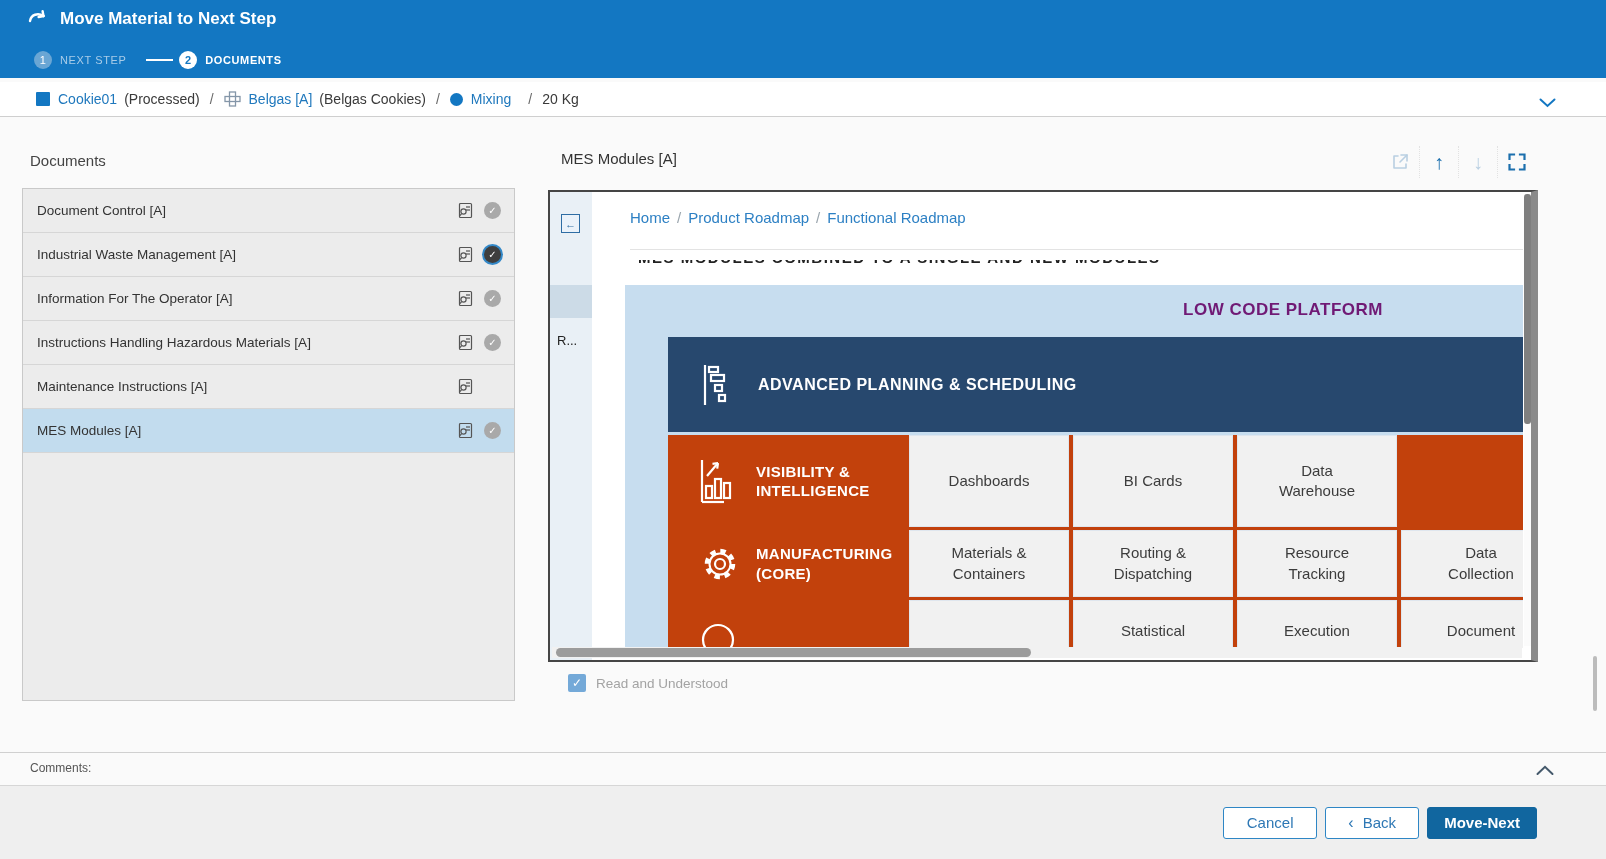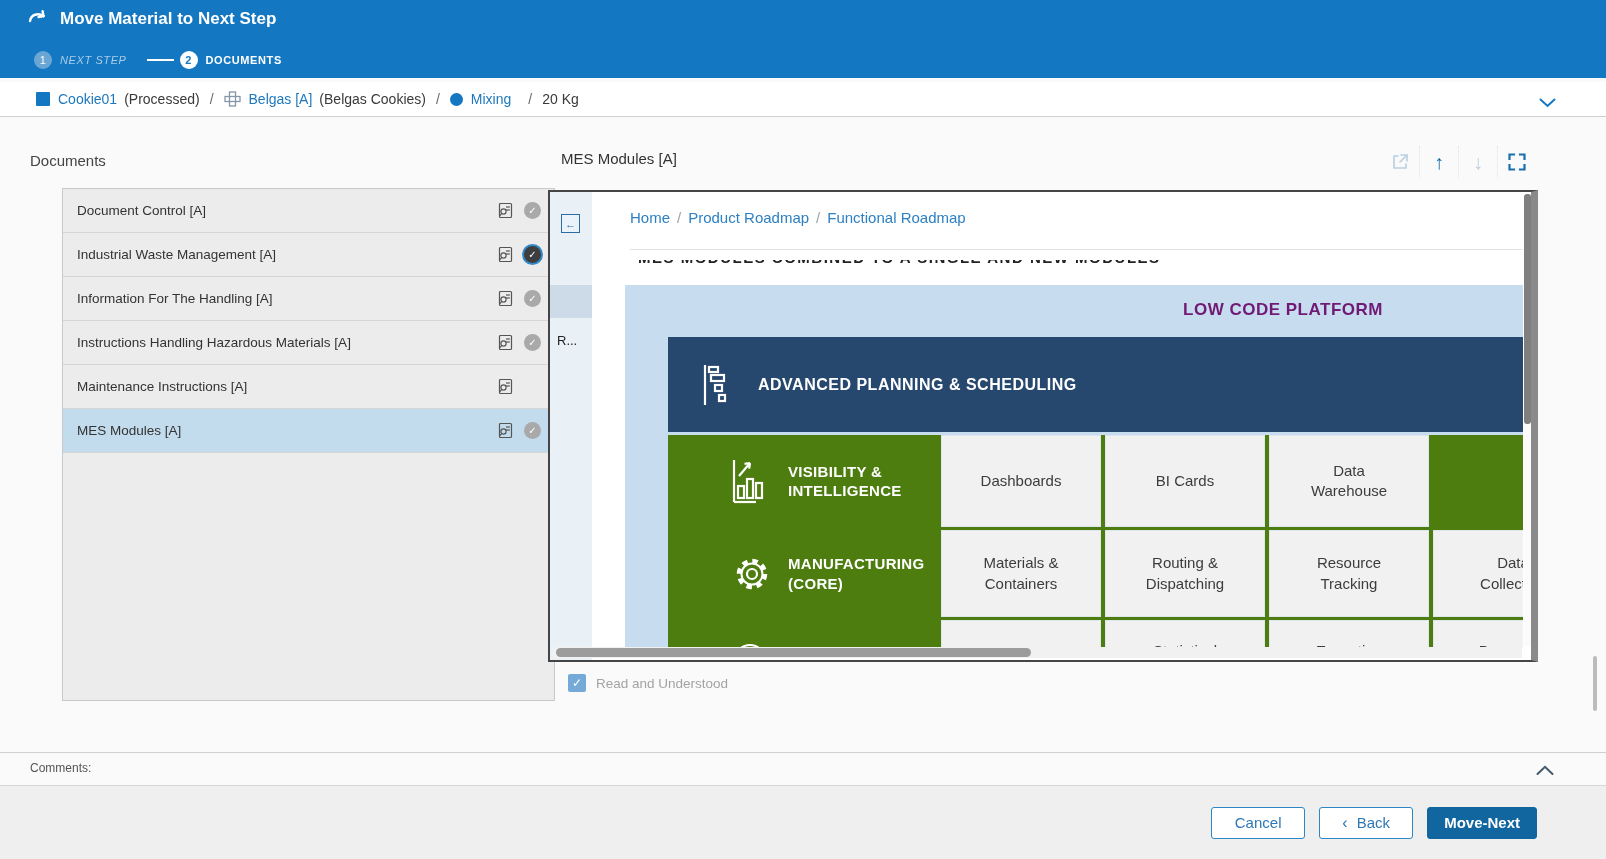--- a/index.html
+++ b/index.html
@@ -5,38 +5,38 @@
   * { margin:0; padding:0; box-sizing:border-box; }
   body { font-family:"Liberation Sans", sans-serif; background:#fff; }
   .screen { position:relative; width:1606px; height:859px; background:#fafafa; overflow:hidden; }
 
   
   .app-header { position:absolute; top:0; left:0; right:0; height:78px; background:#1377c2; color:#fff; }
   .app-title-row { position:absolute; top:8px; left:28px; display:flex; align-items:center; gap:11px; font-size:17px; font-weight:600; }
   .steps-row { position:absolute; top:51px; left:34px; display:flex; align-items:center; font-size:11px; letter-spacing:.6px; }
   .step-circle { width:18px; height:18px; border-radius:50%; display:flex; align-items:center; justify-content:center; font-size:11px; flex:none; }
   .step-done .step-circle { background:#6aa6d4; color:#fff; }
-  .step-done .step-label { color:#a9cce8; margin-left:8px;font-style:italic; }
+  .step-done .step-label { color:#a9cce8; margin-left:8px; }
   .step-active .step-circle { background:#fff; color:#1377c2; font-weight:bold; }
   .step-active .step-label { color:#fff; font-weight:600; margin-left:8px; }
   .step { display:flex; align-items:center; }
   .step-connector { width:27px; height:2px; background:#fff; margin:0 6px 0 20px; }
 
   
   .context-bar { position:absolute; top:82px; left:0; right:0; height:35px; background:#fff; border-bottom:1px solid #cfcfcf; display:flex; align-items:center; padding-left:36px; font-size:14px; color:#3a3a3a; }
   .ctx-link { color:#1f78bd; margin:0 7px 0 8px; cursor:pointer; }
   .ctx-sub { color:#3a3a3a; }
   .ctx-slash { color:#6a6a6a; margin:0 10px; }
   .sq-icon { width:14px; height:14px; background:#1377c2; border-radius:1px; }
   .dot-icon { width:13px; height:13px; background:#1377c2; border-radius:50%; }
   .ctx-chevron { position:absolute; right:50px; top:13px; cursor:pointer; }
 
   
   .docs-title { position:absolute; left:30px; top:152px; font-size:15px; color:#444; }
-  .doc-list { position:absolute; left:22px; top:188px; width:493px; height:513px; background:#ececec; border:1px solid #c9c9c9;margin-left:40px; }
+  .doc-list { position:absolute; left:22px; top:188px; width:493px; height:513px; background:#ececec; border:1px solid #c9c9c9; }
   .doc-row { height:44px; border-bottom:1px solid #d6d6d6; display:flex; align-items:center; padding:0 13px 0 14px; font-size:13.5px; color:#333; cursor:pointer; }
   .doc-row.selected { background:#c2dcee; }
   .doc-label { flex:1; padding-right:8px; }
   .preview-icon { margin-right:10px; display:flex; flex:none; }
   .check-badge { width:17px; height:17px; border-radius:50%; display:flex; align-items:center; justify-content:center; color:#fff; font-size:10px; flex:none; }
   .status-unread { background:#a9a9a9; }
   .status-read { background:#3e3e3e; box-shadow:0 0 0 2px #3388c8; }
   .status-none { visibility:hidden; }
 
   
@@ -60,24 +60,24 @@
   .doc-bc-sep { color:#9aa5ad; padding:0 7px; }
   .doc-divider { position:absolute; top:57px; left:38px; right:8px; height:1px; background:#e3e3e3; }
   .clipped-heading { position:absolute; top:68px; left:46px; right:70px; height:9px; overflow:hidden; }
   .clipped-heading span { display:block; margin-top:-11px; font-size:15px; font-weight:bold; color:#222; letter-spacing:1.5px; white-space:nowrap; }
 
   .diagram { position:absolute; left:33px; top:93px; right:8px; bottom:12px; background:#c7ddef; overflow:hidden; }
   .diagram-title { position:absolute; top:0; height:50px; left:658px; transform:translateX(-50%); display:flex; align-items:center; font-size:17px; font-weight:bold; color:#701a75; letter-spacing:.5px; white-space:nowrap; }
   .aps-bar { position:absolute; left:43px; top:52px; right:0; height:95px; background:#27486e; color:#fff; display:flex; align-items:center; }
   .aps-icon { margin-left:32px; flex:none; display:flex; }
   .aps-label { margin-left:18px; font-size:16px; font-weight:bold; letter-spacing:.5px; }
-  .module-grid { position:absolute; left:43px; top:150px; right:0; bottom:0; background:#4d7c0f; overflow:hidden;padding-left:32px; }
+  .module-grid { position:absolute; left:43px; top:150px; right:0; bottom:0; background:#c2410c; overflow:hidden; }
   .grid-row { display:grid; grid-template-columns:237px 160px 160px 160px 160px; column-gap:4px; margin-bottom:3px; }
   .row-1 { height:92px; }
-  .row-2 { height:87px; }
+  .row-2 { height:67px; }
   .row-3 { height:92px; }
   .grid-header { display:flex; align-items:center; color:#fff; }
   .grid-header .g-icon { margin-left:30px; flex:none; display:flex; }
   .grid-header .g-label { margin-left:14px; font-size:15px; font-weight:bold; line-height:1.3; white-space:pre-line; letter-spacing:.3px; }
   .row-3 .grid-header { align-items:flex-start; }
   .row-3 .g-icon { margin-top:18px; }
   .grid-cell { background:#f1f1f1; border:1px solid #dfe6ee; display:flex; align-items:center; justify-content:center; text-align:center; font-size:15px; color:#3c3c3c; white-space:pre-line; line-height:1.35; }
   .row-3 .grid-cell { align-items:flex-start; padding-top:20px; }
 
   .h-scrollbar { position:absolute; left:2px; right:9px; bottom:2px; height:11px; background:#f1f1f1; cursor:pointer; }
@@ -90,21 +90,21 @@
   .read-confirm { position:absolute; left:568px; top:674px; display:flex; align-items:center; gap:10px; }
   .rc-box { width:18px; height:18px; background:#74a9d8; border-radius:2px; color:#fff; font-size:12px; display:flex; align-items:center; justify-content:center; cursor:pointer; }
   .rc-label { font-size:13.5px; color:#a3a3a3;text-align:center; }
 
   
   .comments-bar { position:absolute; left:0; right:0; top:752px; height:33px; border-top:1px solid #d0d0d0; background:#fafafa; }
   .comments-label { position:absolute; left:30px; top:8px; font-size:12px; color:#555; }
   .comments-chevron { position:absolute; right:52px; top:9px; cursor:pointer; }
 
   
-  .footer { position:absolute; left:0; right:0; top:785px; bottom:0; background:#efefef; border-top:1px solid #d6d6d6; display:flex; align-items:center; justify-content:flex-end; gap:14px; padding-right:69px; }
+  .footer { position:absolute; left:0; right:0; top:785px; bottom:0; background:#efefef; border-top:1px solid #d6d6d6; display:flex; align-items:center; justify-content:flex-end; gap:8px; padding-right:69px; }
   .btn { height:32px; min-width:94px; padding:0 16px; border-radius:3px; font-size:15px; display:flex; align-items:center; justify-content:center; cursor:pointer; }
   .btn-outline { background:#fff; border:1px solid #2e86c5; color:#2e78b5; }
   .btn-primary { background:#11669f; border:1px solid #11669f; color:#fff; font-weight:600; }
   .back-chevron { margin-right:9px; font-size:16px; }
 
   .page-scroll-thumb { position:absolute; right:9px; top:656px; width:4px; height:55px; background:#bcbcbc; border-radius:2px; }
 </style>
 </head>
 <body>
 
@@ -181,21 +181,21 @@
             <rect x="2.5" y="1.5" width="12" height="14" rx="1"></rect>
             <line x1="9" y1="5" x2="13" y2="5"></line>
             <line x1="9" y1="8" x2="13" y2="8"></line>
             <circle cx="6.5" cy="9.5" r="2.6"></circle>
             <line x1="4.6" y1="11.6" x2="3" y2="13.6"></line>
           </svg>
       </span>
       <span class="check-badge status-read">✓</span>
     </div>
     <div class="doc-row">
-      <span class="doc-label">Information For The Handling [A]</span>
+      <span class="doc-label">Information For The Operator [A]</span>
       <span class="preview-icon">
         <svg width="17" height="17" viewBox="0 0 17 17" fill="none" stroke="#555" stroke-width="1.2">
             <rect x="2.5" y="1.5" width="12" height="14" rx="1"></rect>
             <line x1="9" y1="5" x2="13" y2="5"></line>
             <line x1="9" y1="8" x2="13" y2="8"></line>
             <circle cx="6.5" cy="9.5" r="2.6"></circle>
             <line x1="4.6" y1="11.6" x2="3" y2="13.6"></line>
           </svg>
       </span>
       <span class="check-badge status-unread">✓</span>

